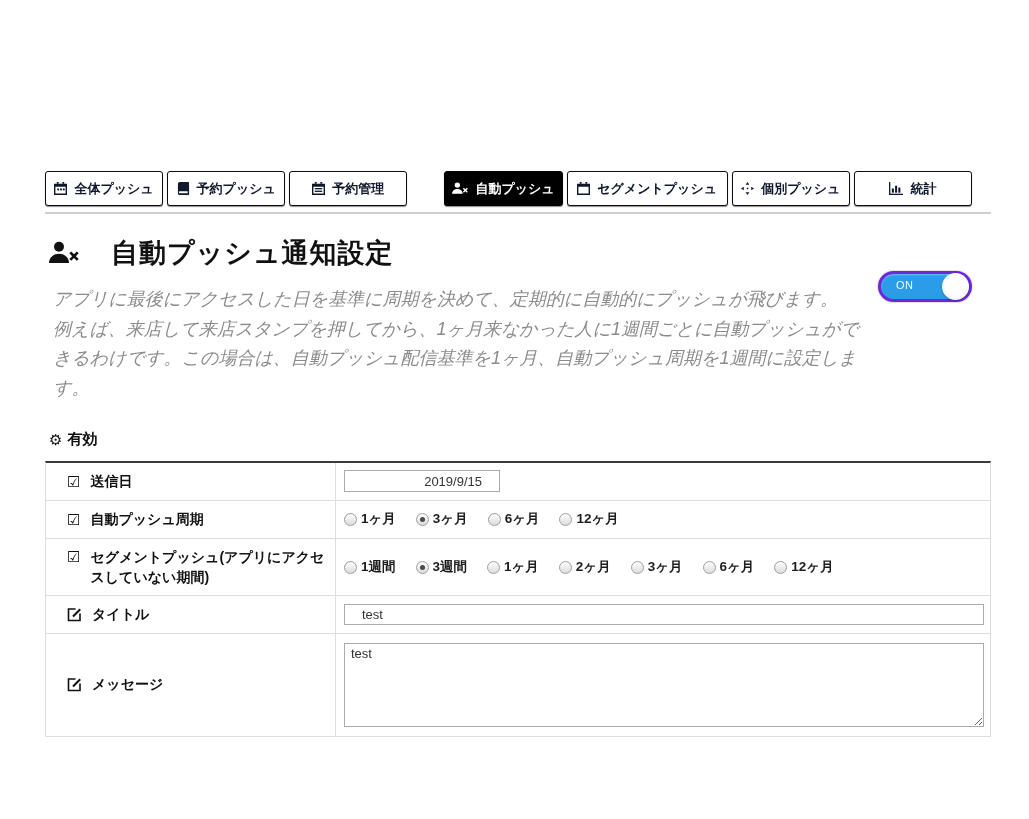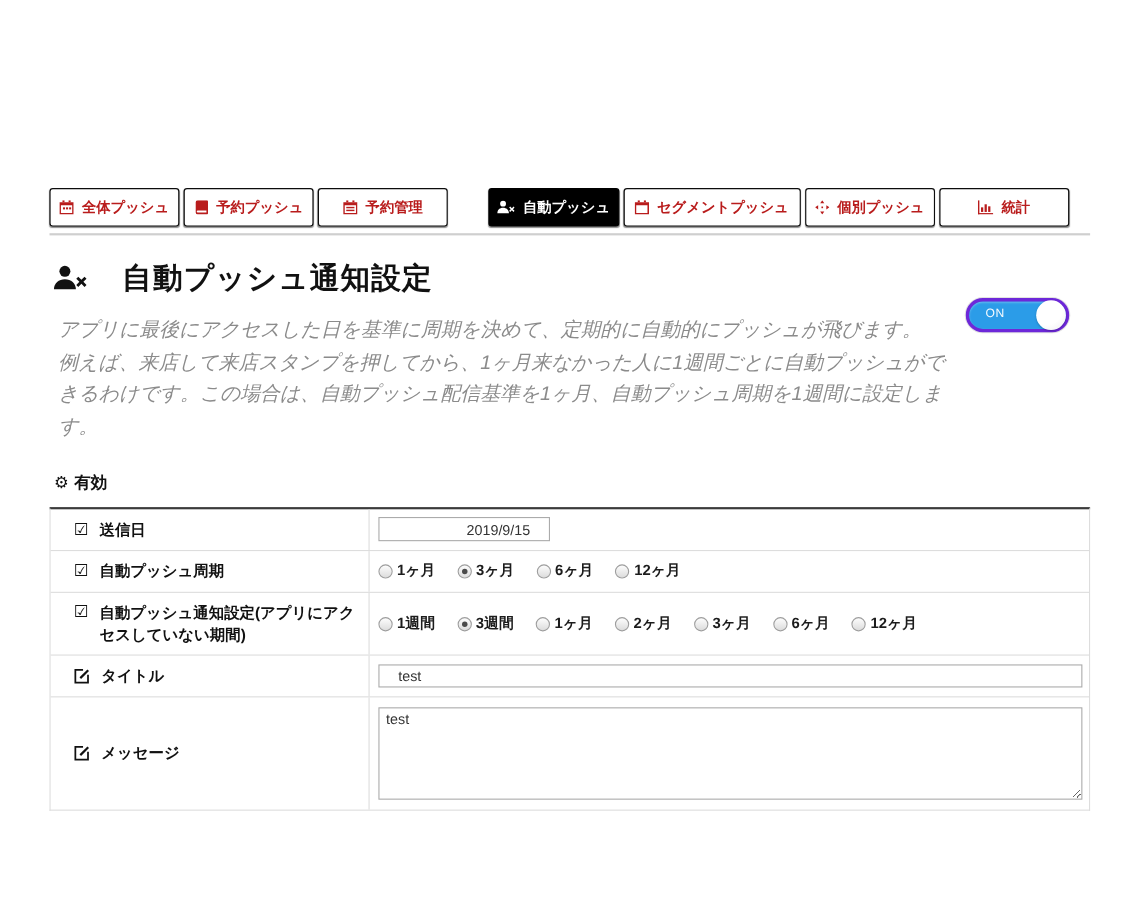--- a/index.html
+++ b/index.html
@@ -10,21 +10,21 @@
     color:#111;
   }
   .page { position:relative; margin-left:45px; padding-top:171px; width:946px; }
 
   
   .tabs { display:flex; gap:4px; width:927px; }
   .tab {
     flex:1; height:35px; display:flex; align-items:center; justify-content:center;
     gap:7px; background:#fff; border:1px solid #0d0d0d; border-radius:3px;
     box-shadow:0 1px 1px rgba(0,0,0,.45);
-    font-size:13px; font-weight:bold; color:#b91c1c; cursor:pointer; white-space:nowrap;
+    font-size:13px; font-weight:bold; color:#0f172a; cursor:pointer; white-space:nowrap;
   }
   .tab.wide { flex:1.37;font-family:Liberation Mono, monospace; }
   .tab.active { background:#000; color:#fff; border-color:#000;margin-left:33px; }
   .tab svg { flex:0 0 auto; }
 
   .divider { margin-top:6px; width:946px; height:2px; background:#cfcfcf; }
 
   
   .title-row { display:flex; align-items:center; gap:32px; margin:21px 0 0 4px; }
   .title-row h1 { margin:0; font-size:27px; font-weight:bold; letter-spacing:1px; }
@@ -230,21 +230,21 @@
               <span class="radio-circle"></span>
               <span class="radio-label">12ヶ月</span>
             </span>
           </div>
       </div>
     </div>
 
     <div class="frow r-basis top-align">
       <div class="fcell-label">
         <span class="row-icon">☑</span>
-        <span>自動プッシュ通知設定(アプリにアクセスしていない期間)</span>
+        <span>セグメントプッシュ(アプリにアクセスしていない期間)</span>
       </div>
       <div class="fcell-value">
         <div class="radio-group">
             <span class="radio-item">
               <span class="radio-circle"></span>
               <span class="radio-label">1週間</span>
             </span>
             <span class="radio-item">
               <span class="radio-circle checked"></span>
               <span class="radio-label">3週間</span>

